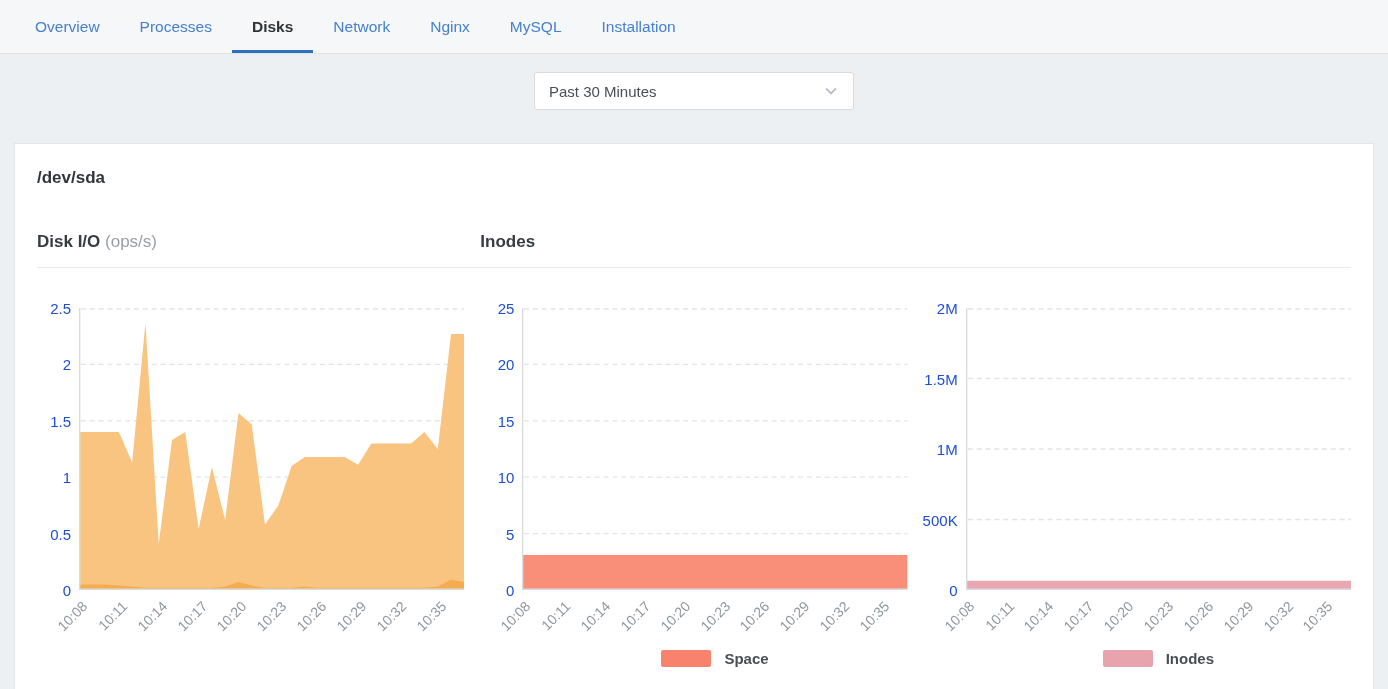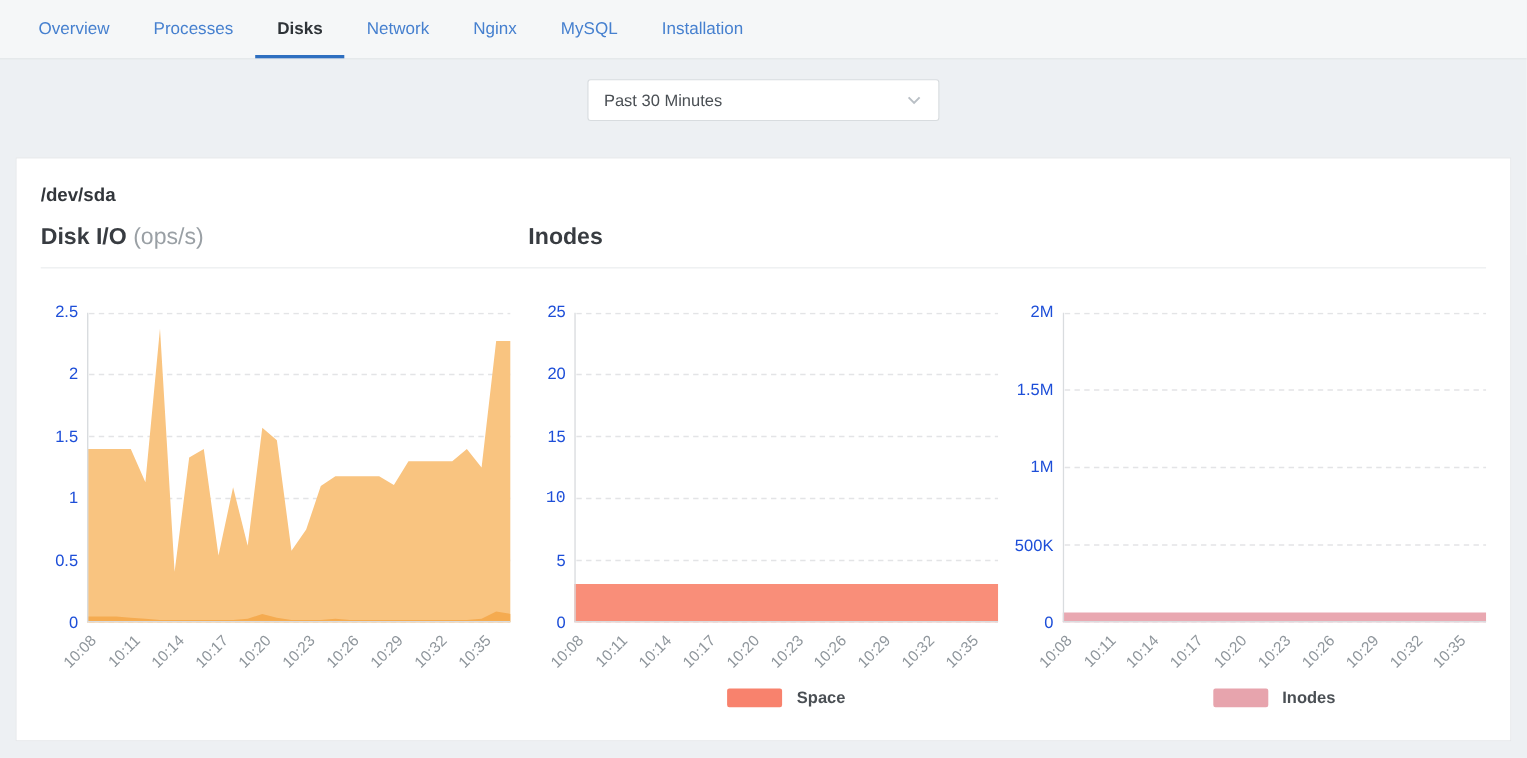--- a/index.html
+++ b/index.html
@@ -58,21 +58,21 @@
   .titles-row, .charts-row {
     display:grid;
     grid-template-columns:1fr 1fr 1fr;
     column-gap:16px;
   }
   .titles-row {
     margin-top:16px;
     padding-bottom:15px;
     border-bottom:1px solid #e9ebed;
   }
-  .ctitle { font-size:21px; font-weight:bold; color:#383c41; }
+  .ctitle { font-size:17px; font-weight:bold; color:#383c41;margin-top:28px; }
   .ctitle .unit { font-weight:normal; color:#9aa0a5; }
   .charts-row { margin-top:30px; }
   
   .canvas { display:flex; padding-top:10px; }
   .ycol { position:relative; width:42px; height:282px; flex:none; }
   .ylabel {
     position:absolute; right:8px; transform:translateY(-50%);
     font-size:15px; color:#1d4ed8; white-space:nowrap;
   }
   .plotwrap { flex:1; position:relative; height:282px; }
@@ -170,21 +170,21 @@
             <div class="xlabel" style="left: calc(82.759% - 70px);">10:32</div>
             <div class="xlabel" style="left: calc(93.103% - 70px);">10:35</div>
           </div>
       </div>
 
       <div class="chart">
         <div class="canvas">
           <div class="ycol">
               <div class="ylabel" style="top: 282px;">0</div>
               <div class="ylabel" style="top: 225.6px;">5</div>
-              <div class="ylabel" style="top: 169.2px; font-family: Liberation Mono, monospace;">10</div>
+              <div class="ylabel" style="top: 169.2px;">10</div>
               <div class="ylabel" style="top: 112.8px;">15</div>
               <div class="ylabel" style="top: 56.4px;">20</div>
               <div class="ylabel" style="top: 0px;">25</div>
             </div>
           <div class="plotwrap">
             <svg preserveAspectRatio="none" viewBox="0 0 392 282">
                 <line x1="2" y1="281.5" x2="392" y2="281.5" stroke="#e3e4e6" stroke-width="1.3" stroke-dasharray="5 4"></line>
                 <line x1="2" y1="225.6" x2="392" y2="225.6" stroke="#e3e4e6" stroke-width="1.3" stroke-dasharray="5 4"></line>
                 <line x1="2" y1="169.2" x2="392" y2="169.2" stroke="#e3e4e6" stroke-width="1.3" stroke-dasharray="5 4"></line>
                 <line x1="2" y1="112.80000000000001" x2="392" y2="112.80000000000001" stroke="#e3e4e6" stroke-width="1.3" stroke-dasharray="5 4"></line>

